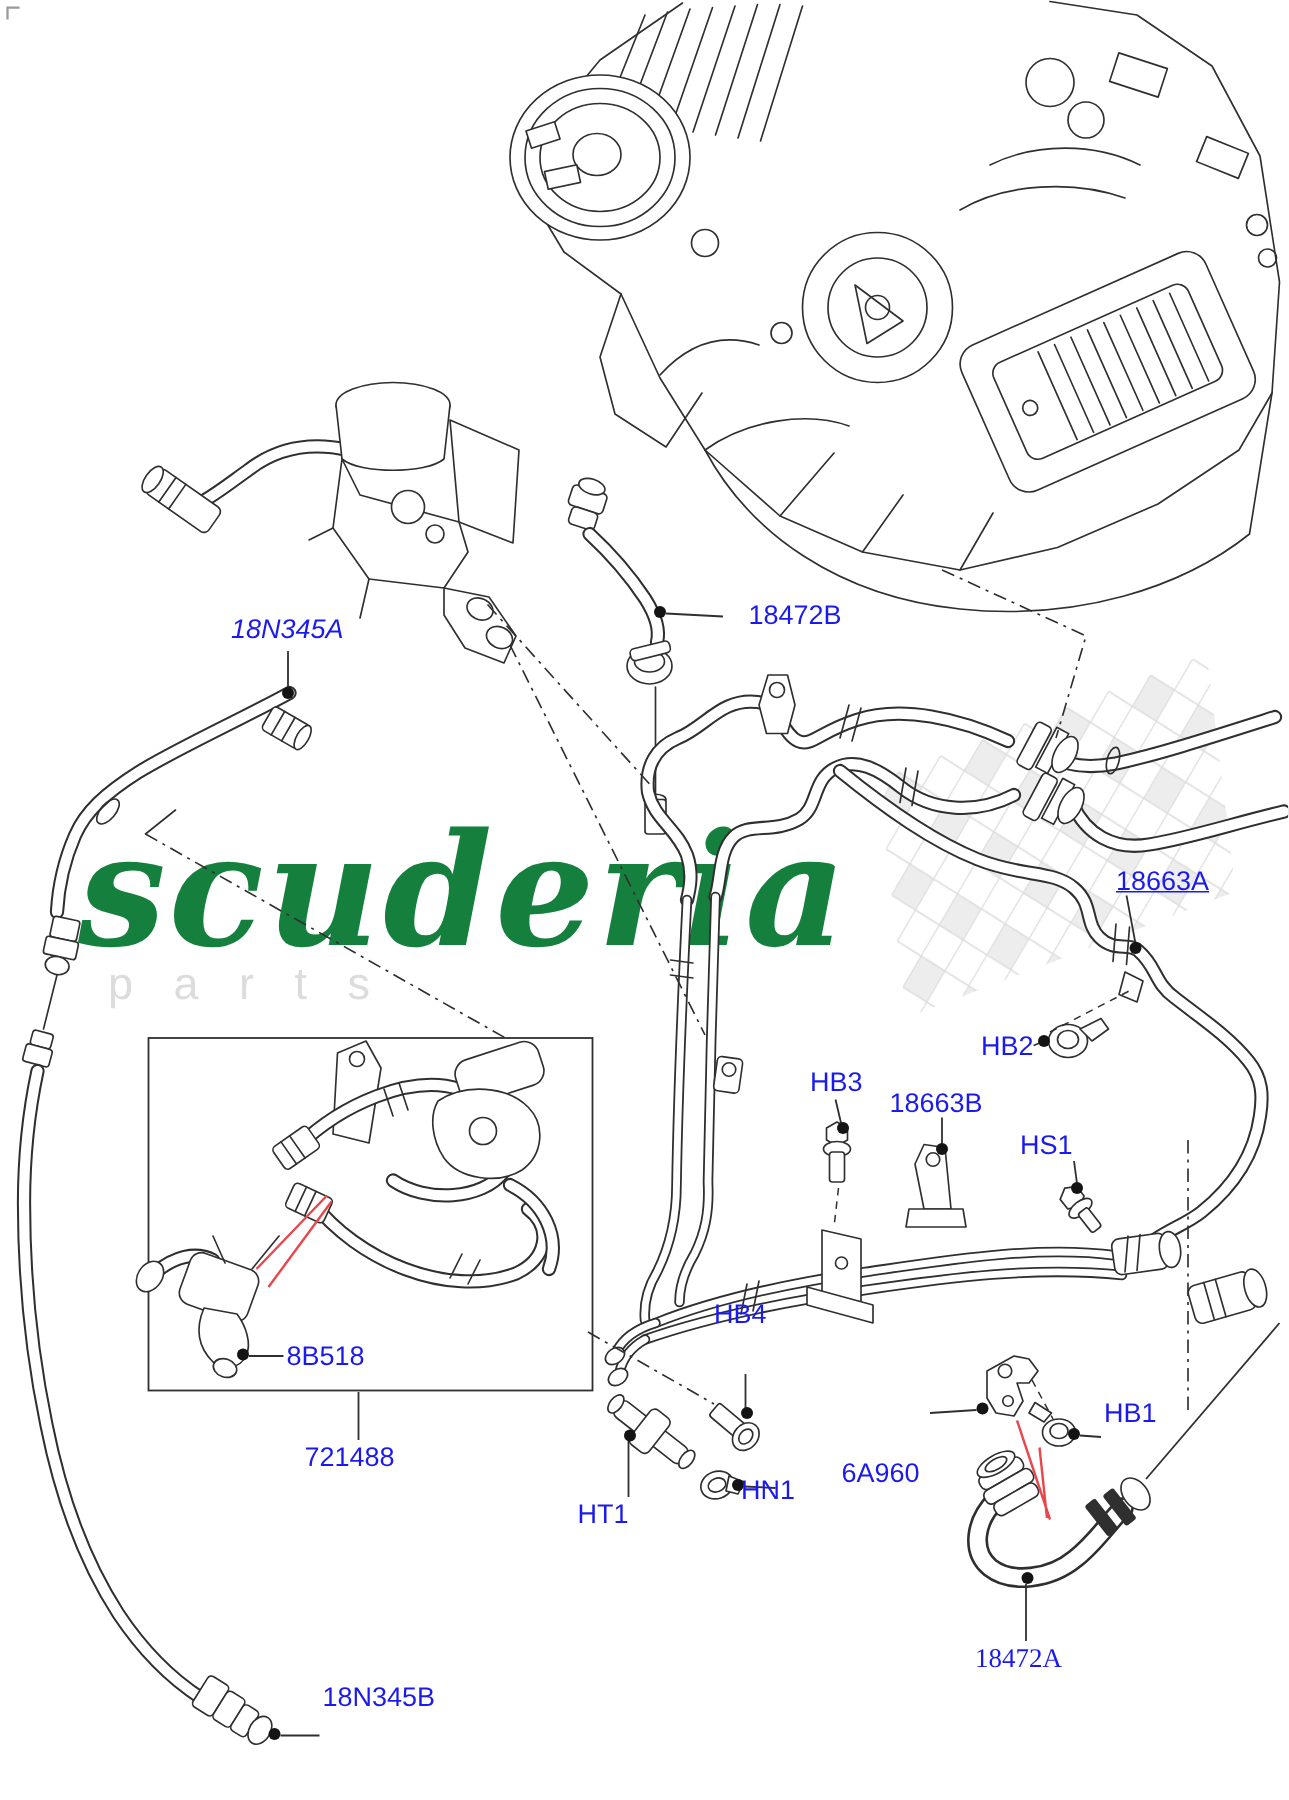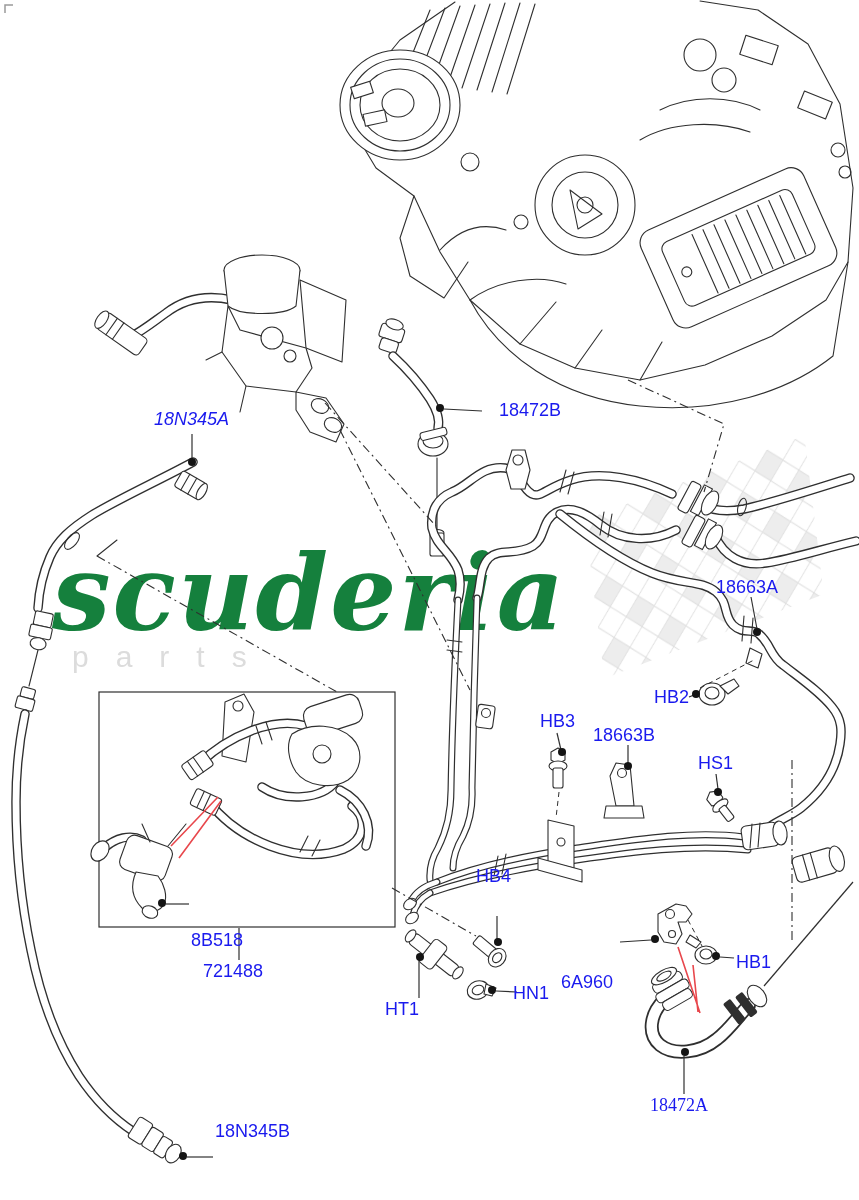--- a/index.html
+++ b/index.html
@@ -12,32 +12,32 @@
   .wm-tag{position:absolute;left:72px;top:640px;z-index:0;width:500px;
     display:flex;justify-content:space-between;
     font-size:30px;color:#dcdcdc;letter-spacing:27px;user-select:none;}
   
   #art{position:absolute;left:0;top:0;z-index:1;}
   
   .callout{position:absolute;z-index:2;color:#1a1aee;font-size:18px;line-height:20px;
     white-space:nowrap;cursor:pointer;}
   .co-18n345a{left:154px;top:409px;font-style:italic;}
   .co-18472b{left:484px;top:400px;margin-left:15px;}
-  .co-18663a{left:716px;top:577px;}
+  .co-18663a{left:744px;top:577px;text-decoration:underline;}
   .co-hb2{left:654px;top:687px;}
   .co-hb3{left:540px;top:711px;}
   .co-18663b{left:593px;top:725px;}
-  .co-hs1{left:698px;top:753px;}
-  .co-8b518{left:191px;top:894px;margin-top:36px;}
+  .co-hs1{left:680px;top:753px;}
+  .co-8b518{left:191px;top:894px;}
   .co-721488{left:203px;top:961px;}
   .co-hb4{left:476px;top:866px;}
   .co-6a960{left:561px;top:972px;}
-  .co-hn1{left:513px;top:983px;}
+  .co-hn1{left:494px;top:983px;}
   .co-ht1{left:385px;top:999px;}
-  .co-hb1{left:736px;top:952px;}
+  .co-hb1{left:736px;top:932px;}
   .co-18472a{left:650px;top:1095px;font-family:Liberation Serif, serif;}
   .co-18n345b{left:215px;top:1121px;}
   
   .ln{stroke:#2f2f2f;stroke-width:1.1;fill:none;stroke-linecap:round;stroke-linejoin:round;}
   .lnf{stroke:#2f2f2f;stroke-width:1.1;fill:#ffffff;stroke-linejoin:round;}
   .tube-o{stroke:#2f2f2f;stroke-width:9.5;fill:none;stroke-linecap:round;}
   .tube-i{stroke:#ffffff;stroke-width:6.8;fill:none;stroke-linecap:round;}
   .pipe-o{stroke:#2f2f2f;stroke-width:7;fill:none;stroke-linecap:round;}
   .pipe-i{stroke:#ffffff;stroke-width:4.6;fill:none;stroke-linecap:round;}
   .fat-o{stroke:#2f2f2f;stroke-width:14;fill:none;stroke-linecap:round;}

